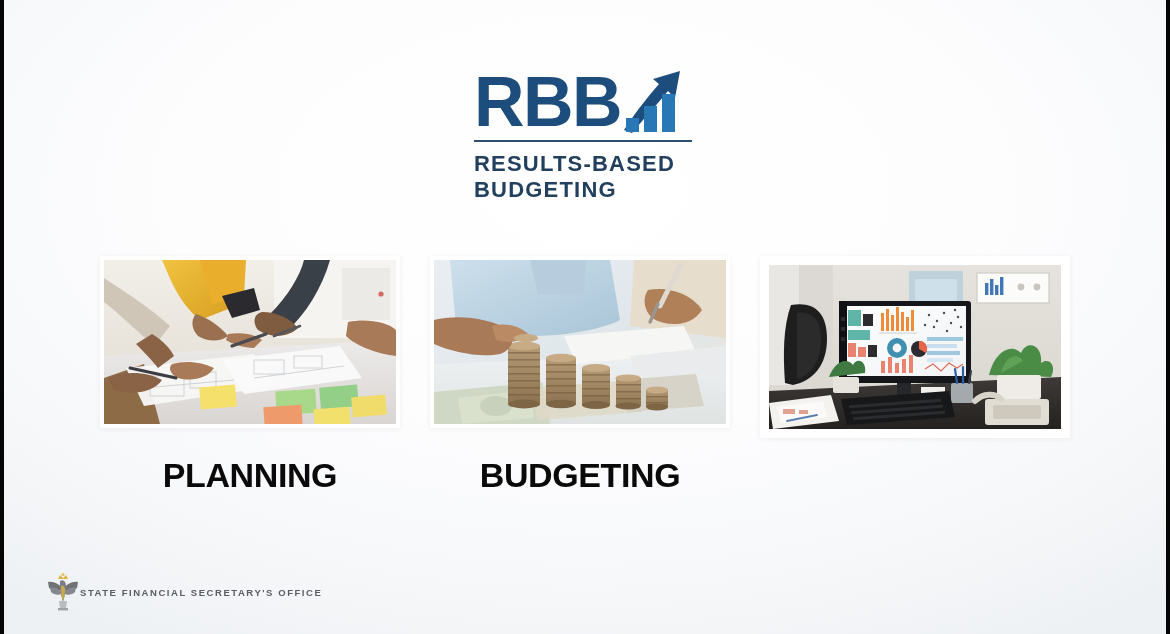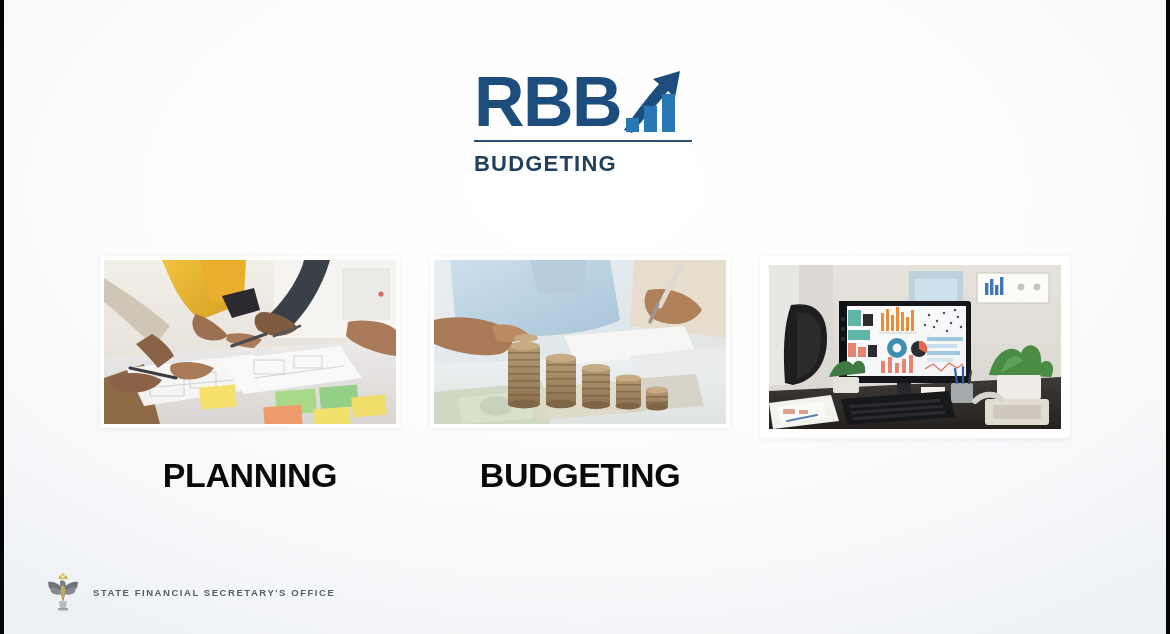--- a/index.html
+++ b/index.html
@@ -129,21 +129,20 @@
     white-space: pre-line;
   }
 
   
   .footer {
     position: absolute;
     left: 46px;
     bottom: 22px;
     display: flex;
     align-items: center;
-    gap: 13px;
   }
   .crest { width: 34px; height: 40px; display: block; }
   .footer-text {
     font-family: "Liberation Sans", sans-serif;
     font-size: 9.5px;
     font-weight: bold;
     letter-spacing: 1.55px;
     color: #585c63;
     white-space: nowrap;
   }
@@ -168,20 +167,21 @@
 
             <path d="M1 72 C 10 58, 22 42, 36 26 L 30 21 L 57 13 L 52 40 L 45 33 C 31 50, 18 64, 9 75 Z" fill="#1d4d7c"></path>
 
             <rect x="3" y="60" width="13" height="14" fill="#2878b5"></rect>
             <rect x="21" y="48" width="13" height="26" fill="#2878b5"></rect>
             <rect x="39" y="36" width="13" height="38" fill="#2878b5"></rect>
           </svg>
         </div>
       </div>
       <div class="logo-rule"></div>
+      <div class="logo-sub">RESULTS-BASED</div>
       <div class="logo-sub">BUDGETING</div>
     </div>
   </div>
 
   <div class="cards-row">
 
     <div class="card">
       <div class="card-frame tight">
         <div class="photo">
           <svg class="ph-svg" viewBox="0 0 292 164" preserveAspectRatio="none" xmlns="http://www.w3.org/2000/svg" aria-hidden="true">

